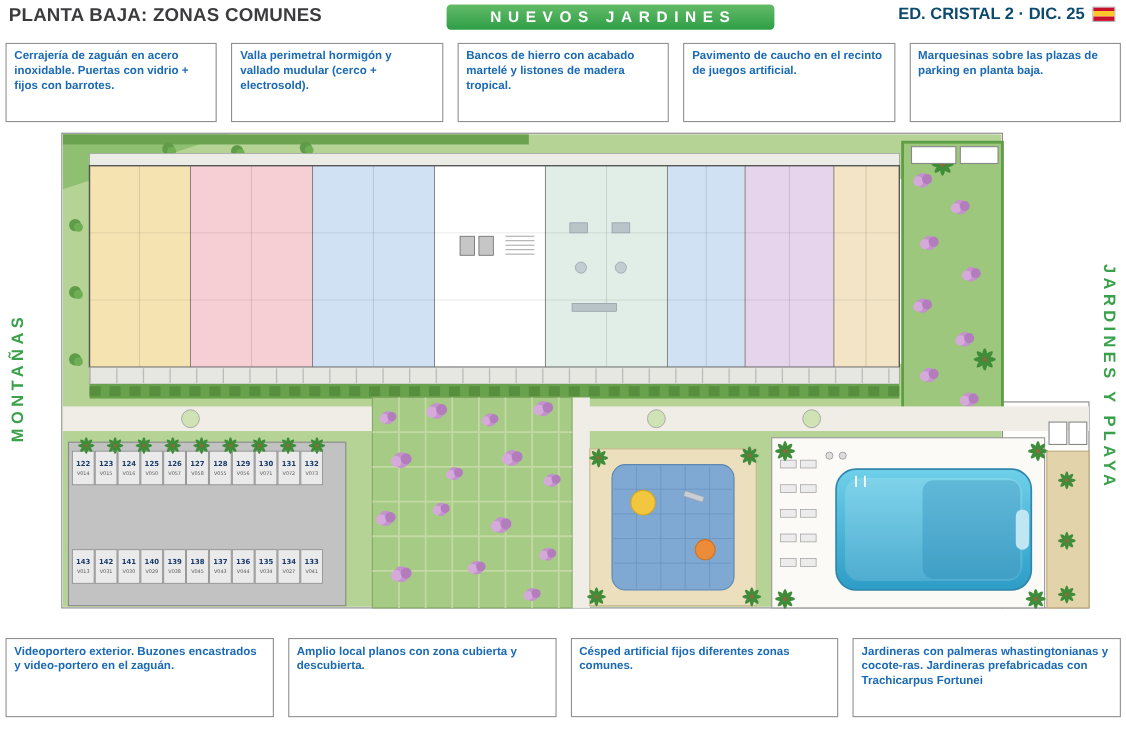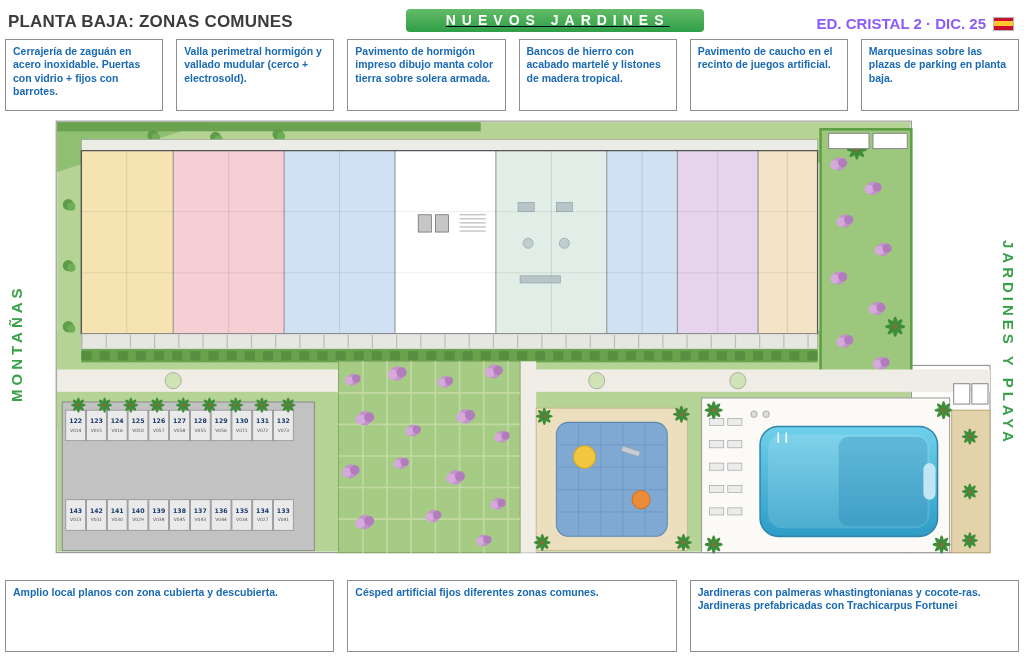--- a/index.html
+++ b/index.html
@@ -3,29 +3,29 @@
 <meta charset="utf-8">
 <style>
   * { box-sizing: border-box; }
   html,body { margin:0; padding:0; }
   body {
     width:1024px; height:672px; background:#ffffff; overflow:hidden;
     font-family:"Liberation Sans", sans-serif;
   }
 
   
-  .topbar { height:32px; display:flex; align-items:flex-end; padding:4px 10px 0 8px; }
+  .topbar { height:32px; display:flex; align-items:flex-start; padding:4px 10px 0 8px; }
   .page-title { font-size:17px; font-weight:bold; color:#3c3c3e; letter-spacing:.2px; white-space:nowrap; }
-  .banner-wrap { flex:1; display:flex; justify-content:center;text-decoration:underline; }
+  .banner-wrap { flex:1; display:flex; justify-content:center; }
   .banner {
     background:linear-gradient(180deg,#63bb67,#2f9e47);
     color:#fff; font-weight:bold; font-size:14px; letter-spacing:6px;
     padding:3px 34px 4px 40px; border-radius:4px; white-space:nowrap;
   }
-  .edition { display:flex; align-items:center; gap:7px; font-size:15px; font-weight:bold; color:#8b5cf6; white-space:nowrap; }
+  .edition { display:flex; align-items:center; gap:7px; font-size:15px; font-weight:bold; color:#0c4a6e; white-space:nowrap; }
   .flag { width:21px; height:14px; display:inline-flex; flex-direction:column; border:1px solid #b5b5b5; }
   .flag i { display:block; }
   .f-r { flex:1; background:#c8102e; }
   .f-y { flex:1.7; background:#ffc72c; }
 
   
   .notes { display:flex; gap:13px; margin:7px 5px 2px 5px; height:72px; }
   .note {
     flex:1; border:1px solid #8f8f8f; background:#fff; padding:5px 7px;
     font-size:10.5px; line-height:1.28; color:#1a6ab5; font-weight:bold;
@@ -63,21 +63,20 @@
           <i class="f-r"></i>
           <i class="f-y"></i>
           <i class="f-r"></i>
         </span>
     </div>
   </header>
 
   <div class="notes">
     <div class="note"><span>Cerrajería de zaguán en acero inoxidable. Puertas con vidrio + fijos con barrotes.</span></div>
     <div class="note"><span>Valla perimetral hormigón y vallado mudular (cerco + electrosold).</span></div>
-    <div class="note"><span>Pavimento de hormigón impreso dibujo manta color tierra sobre solera armada.</span></div>
     <div class="note"><span>Bancos de hierro con acabado martelé y listones de madera tropical.</span></div>
     <div class="note"><span>Pavimento de caucho en el recinto de juegos artificial.</span></div>
     <div class="note"><span>Marquesinas sobre las plazas de parking en planta baja.</span></div>
   </div>
 
   <div class="main">
     <div class="side-label left">MONTAÑAS</div>
 
     <div class="plan">
       <svg viewBox="0 0 952 452" preserveAspectRatio="none">
@@ -343,18 +342,19 @@
           <use href="#palm" transform="translate(930,372) scale(.8)"></use>
           <use href="#palm" transform="translate(930,420) scale(.8)"></use>
         </g>
       </svg>
     </div>
 
     <div class="side-label right">JARDINES Y PLAYA</div>
   </div>
 
   <div class="notes">
+    <div class="note"><span>Videoportero exterior. Buzones encastrados y video-portero en el zaguán.</span></div>
     <div class="note"><span>Amplio local planos con zona cubierta y descubierta.</span></div>
     <div class="note"><span>Césped artificial fijos diferentes zonas comunes.</span></div>
     <div class="note"><span>Jardineras con palmeras whastingtonianas y cocote-ras. Jardineras prefabricadas con Trachicarpus Fortunei</span></div>
   </div>
 
 </div>
 
 </body></html>

